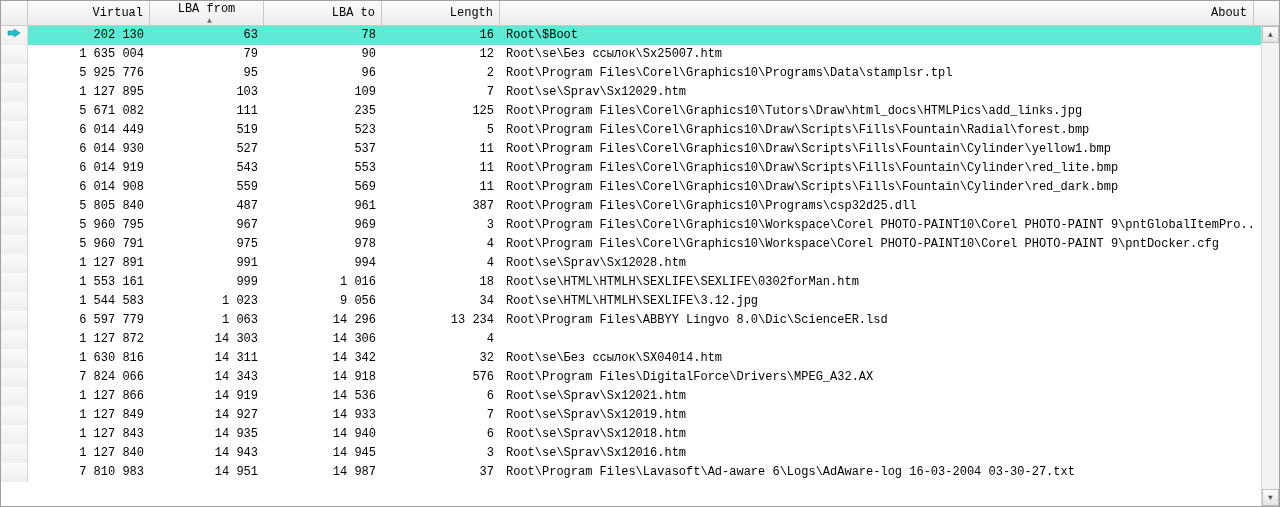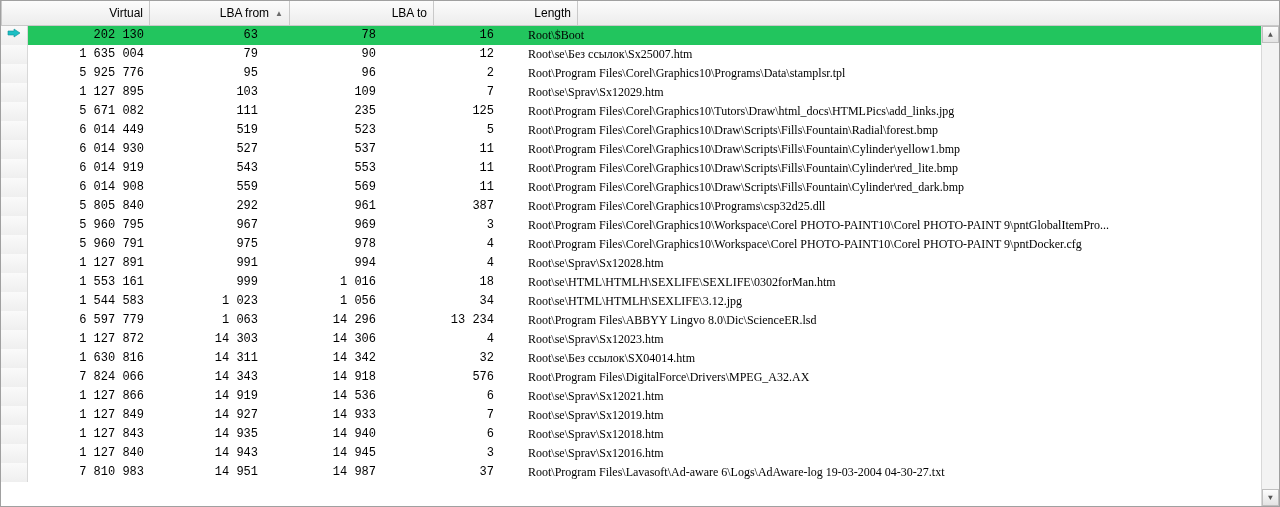--- a/index.html
+++ b/index.html
@@ -20,25 +20,24 @@
     box-sizing: border-box;
     display: flex;
     flex-direction: column;
     position: relative;
   }
   .hdr {
     display: flex;
     height: 24px;
     background: linear-gradient(#fcfcfc,#ececec);
     border-bottom: 1px solid #c9c9c9;
-    font-family: Liberation Sans, sans-serif;
+    font-family: Liberation Mono, monospace;
     font-size: 12px;
     color: #000;
     user-select: none;
-    gap: 26px;
   }
   .hdr .gutterh {
     width: 26px;
     border-right: 1px solid #c9c9c9;
     background: linear-gradient(#fcfcfc,#ececec);
   }
   .hdr .col {
     border-right: 1px solid #c9c9c9;
     display: flex;
     align-items: center;
@@ -65,21 +64,21 @@
     flex: 1;
     overflow: hidden;
   }
   .row {
     display: flex;
     height: 19px;
     line-height: 19px;
     white-space: nowrap;
   }
   .row.sel {
-    background: #22c55e;
+    background: #5eead4;
   }
   .gutter {
     width: 26px;
     min-width: 26px;
     background: linear-gradient(#fafafa,#efefef);
     border-right: 1px solid #d8d8d8;
     display: flex;
     align-items: center;
     justify-content: center;
   }
@@ -90,28 +89,27 @@
   .cnum {
     text-align: right;
     padding-right: 6px;
     box-sizing: border-box;
     font-family: "Courier New", monospace;
     letter-spacing: 0;
   }
   .ctxt {
     padding-left: 6px;
     box-sizing: border-box;
-    font-family: Liberation Serif, serif;
+    font-family: Liberation Mono, monospace;
     overflow: hidden;
     text-overflow: clip;
-    margin-left: 22px;
   }
   
   .c-virtual { width: 122px; min-width:122px; }
-  .c-lbafrom { width: 114px; min-width:114px; }
+  .c-lbafrom { width: 114px; min-width:114px;flex-direction:column; }
   .c-lbato   { width: 118px; min-width:118px;text-align:right; }
   .c-length  { width: 118px; min-width:118px; }
   .c-about   { width: 754px; min-width:754px; }
 
   .vscroll {
     width: 17px;
     background: #f0f0f0;
     border-left: 1px solid #d8d8d8;
     display: flex;
     flex-direction: column;
@@ -234,21 +232,21 @@
           <div class="gutter"></div>
           <div class="c-virtual cnum">6 014 908</div>
           <div class="c-lbafrom cnum">559</div>
           <div class="c-lbato cnum">569</div>
           <div class="c-length cnum">11</div>
           <div class="c-about ctxt">Root\Program Files\Corel\Graphics10\Draw\Scripts\Fills\Fountain\Cylinder\red_dark.bmp</div>
         </div>
         <div class="row">
           <div class="gutter"></div>
           <div class="c-virtual cnum">5 805 840</div>
-          <div class="c-lbafrom cnum">292</div>
+          <div class="c-lbafrom cnum">487</div>
           <div class="c-lbato cnum">961</div>
           <div class="c-length cnum">387</div>
           <div class="c-about ctxt">Root\Program Files\Corel\Graphics10\Programs\csp32d25.dll</div>
         </div>
         <div class="row">
           <div class="gutter"></div>
           <div class="c-virtual cnum">5 960 795</div>
           <div class="c-lbafrom cnum">967</div>
           <div class="c-lbato cnum">969</div>
           <div class="c-length cnum">3</div>
@@ -275,39 +273,38 @@
           <div class="c-virtual cnum">1 553 161</div>
           <div class="c-lbafrom cnum">999</div>
           <div class="c-lbato cnum">1 016</div>
           <div class="c-length cnum">18</div>
           <div class="c-about ctxt">Root\se\HTML\HTMLH\SEXLIFE\SEXLIFE\0302forMan.htm</div>
         </div>
         <div class="row">
           <div class="gutter"></div>
           <div class="c-virtual cnum">1 544 583</div>
           <div class="c-lbafrom cnum">1 023</div>
-          <div class="c-lbato cnum">1 056</div>
+          <div class="c-lbato cnum">9 056</div>
           <div class="c-length cnum">34</div>
           <div class="c-about ctxt">Root\se\HTML\HTMLH\SEXLIFE\3.12.jpg</div>
         </div>
         <div class="row">
           <div class="gutter"></div>
           <div class="c-virtual cnum">6 597 779</div>
           <div class="c-lbafrom cnum">1 063</div>
           <div class="c-lbato cnum">14 296</div>
           <div class="c-length cnum">13 234</div>
           <div class="c-about ctxt">Root\Program Files\ABBYY Lingvo 8.0\Dic\ScienceER.lsd</div>
         </div>
         <div class="row">
           <div class="gutter"></div>
           <div class="c-virtual cnum">1 127 872</div>
           <div class="c-lbafrom cnum">14 303</div>
           <div class="c-lbato cnum">14 306</div>
           <div class="c-length cnum">4</div>
-          <div class="c-about ctxt">Root\se\Sprav\Sx12023.htm</div>
         </div>
         <div class="row">
           <div class="gutter"></div>
           <div class="c-virtual cnum">1 630 816</div>
           <div class="c-lbafrom cnum">14 311</div>
           <div class="c-lbato cnum">14 342</div>
           <div class="c-length cnum">32</div>
           <div class="c-about ctxt">Root\se\Без ссылок\SX04014.htm</div>
         </div>
         <div class="row">
@@ -349,21 +346,21 @@
           <div class="c-lbato cnum">14 945</div>
           <div class="c-length cnum">3</div>
           <div class="c-about ctxt">Root\se\Sprav\Sx12016.htm</div>
         </div>
         <div class="row">
           <div class="gutter"></div>
           <div class="c-virtual cnum">7 810 983</div>
           <div class="c-lbafrom cnum">14 951</div>
           <div class="c-lbato cnum">14 987</div>
           <div class="c-length cnum">37</div>
-          <div class="c-about ctxt">Root\Program Files\Lavasoft\Ad-aware 6\Logs\AdAware-log 19-03-2004 04-30-27.txt</div>
+          <div class="c-about ctxt">Root\Program Files\Lavasoft\Ad-aware 6\Logs\AdAware-log 16-03-2004 03-30-27.txt</div>
         </div>
       </div>
     <div class="vscroll">
       <div class="sbtn">
           <span>▲</span>
         </div>
       <div class="strack"></div>
       <div class="sbtn">
           <span>▼</span>
         </div>

